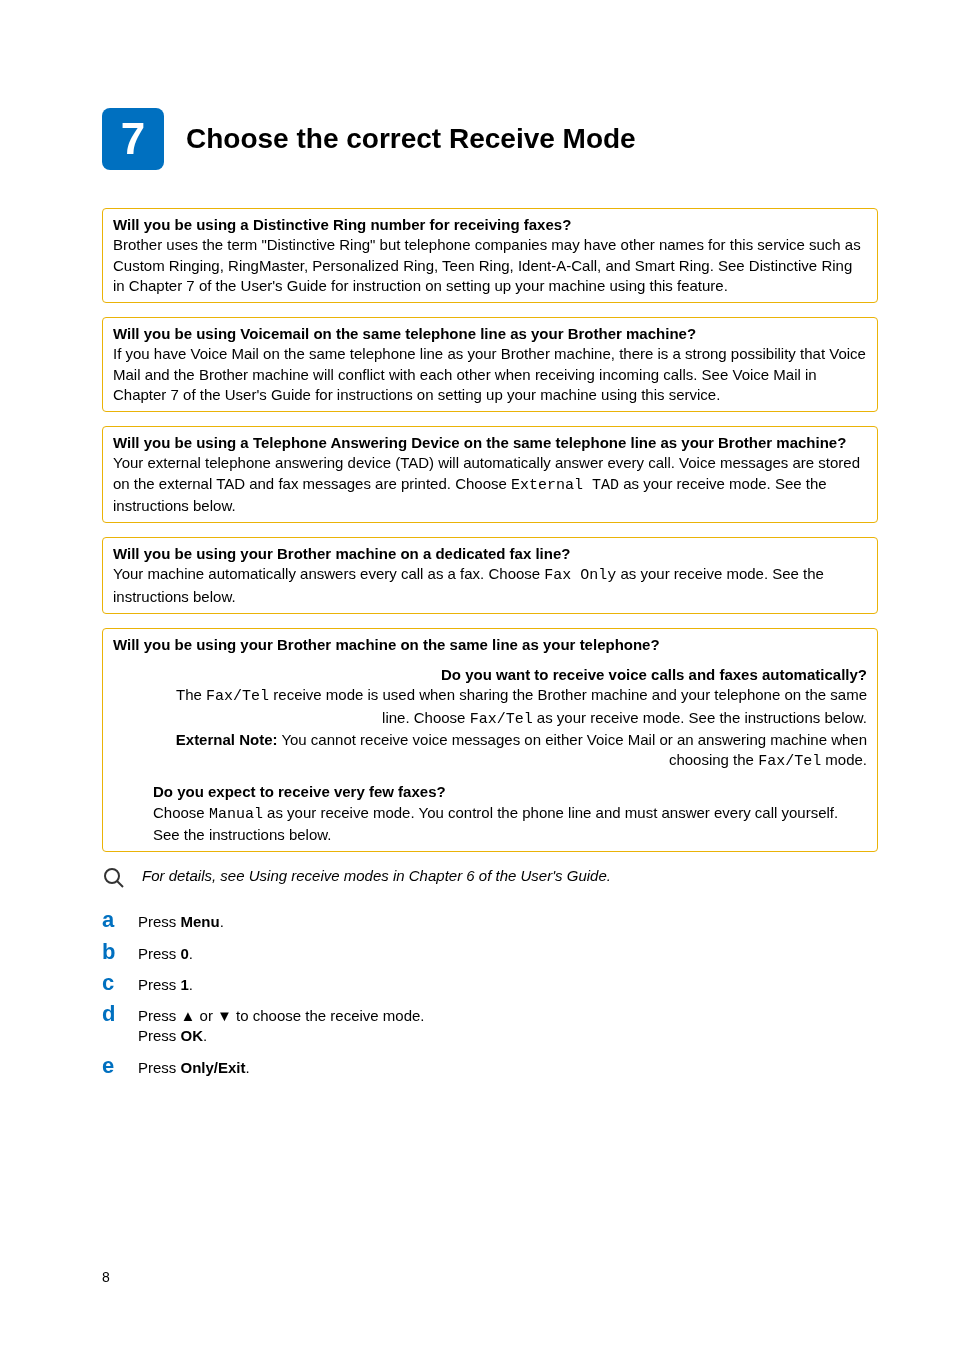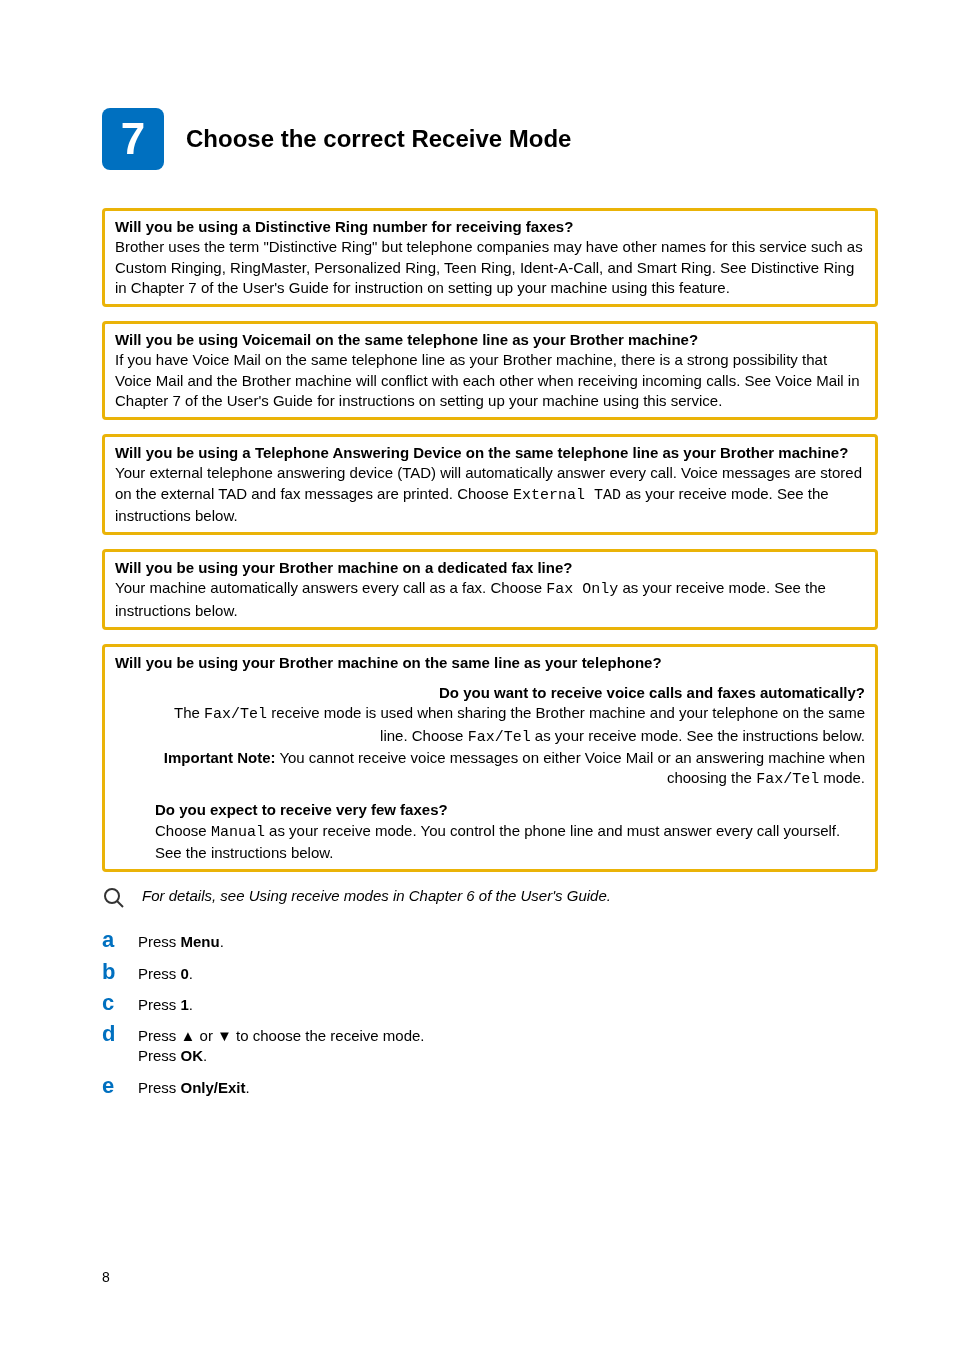--- a/index.html
+++ b/index.html
@@ -33,28 +33,28 @@
     color: #fff;
     font-weight: bold;
     font-size: 44px;
     display: flex;
     align-items: center;
     justify-content: center;
     margin-right: 22px;
     flex-shrink: 0;
   }
   .step-title {
-    font-size: 24px;
+    font-size: 28px;
     font-weight: bold;
   }
   .intro {
     margin-bottom: 18px;
   }
   .box {
-    border: 3px solid #eab308;
+    border: 1px solid #eab308;
     border-radius: 4px;
     padding: 6px 10px 6px 10px;
     margin-bottom: 14px;
     box-sizing: border-box;
   }
   .q { font-weight: bold; }
   .indent { padding-left: 40px; }
   .inner-block { margin-bottom: 10px; text-align: right; }
   code, .mono { font-family: "Courier New", Courier, monospace; }
   .note-row {
@@ -129,21 +129,21 @@
   </div>
 
   <div class="box">
     <div class="q" style="margin-bottom:10px;">Will you be using your Brother machine on the same line as your telephone?</div>
     <div class="indent inner-block">
       <div class="q">Do you want to receive voice calls and faxes automatically?</div>
       <div>
         <span>The </span><span class="mono">Fax/Tel</span><span> receive mode is used when sharing the Brother machine and your telephone on the same line. Choose </span><span class="mono">Fax/Tel</span><span> as your receive mode. See the instructions below.</span>
       </div>
       <div>
-        <span style="font-weight:bold">Important Note:</span><span> You cannot receive voice messages on either Voice Mail or an answering machine when choosing the </span><span class="mono">Fax/Tel</span><span> mode.</span>
+        <span style="font-weight:bold">External Note:</span><span> You cannot receive voice messages on either Voice Mail or an answering machine when choosing the </span><span class="mono">Fax/Tel</span><span> mode.</span>
       </div>
     </div>
     <div class="indent">
       <div class="q">Do you expect to receive very few faxes?</div>
       <div>
         <span>Choose </span><span class="mono">Manual</span><span> as your receive mode. You control the phone line and must answer every call yourself. See the instructions below.</span>
       </div>
     </div>
   </div>
 

